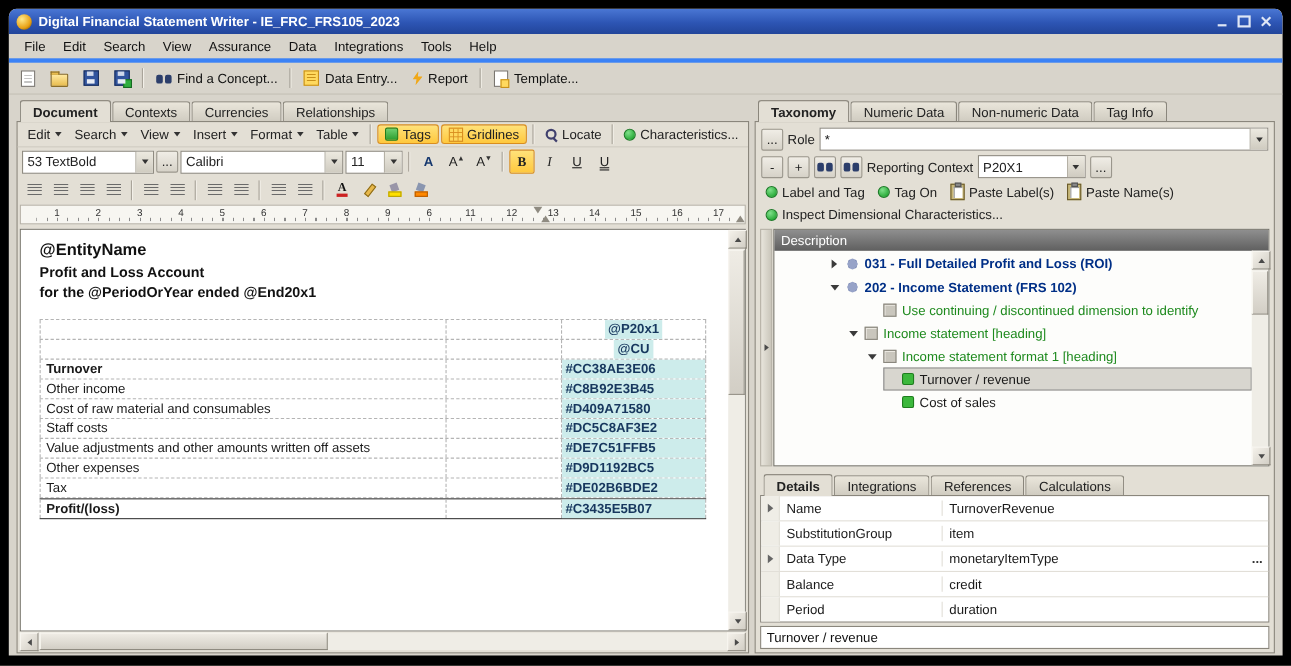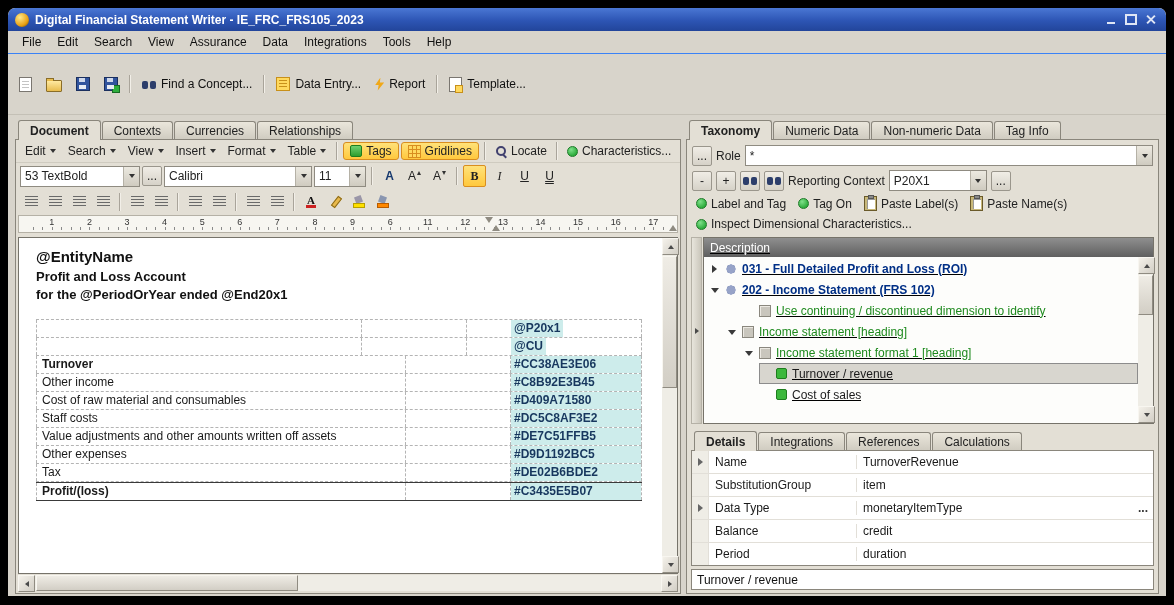--- a/index.html
+++ b/index.html
@@ -16,22 +16,22 @@
   .win-controls{margin-left:auto;display:flex;gap:3px;align-items:center;}
   .wc{width:17px;height:15px;display:inline-flex;align-items:center;justify-content:center;}
   .wc .bar{width:8px;height:2px;background:#dfe6f5;margin-top:7px;}
   .wc .box{width:8px;height:7px;border:2px solid #dfe6f5;}
   .wc .x{position:relative;width:11px;height:11px;}
   .wc .x::before,.wc .x::after{content:"";position:absolute;left:5px;top:0;width:2px;height:11px;background:#dfe6f5;}
   .wc .x::before{transform:rotate(45deg);}.wc .x::after{transform:rotate(-45deg);}
   
   .menubar{flex:none;height:22px;display:flex;align-items:center;padding:0 6px;font-size:12px;color:#111;}
   .menu-item{padding:3px 8px;}
-  .toolbar{flex:none;height:28px;display:flex;align-items:center;padding:16px 5px;gap:2px;
-    border-top:1px solid #3b82f6;border-bottom:1px solid #c4c0b6;}
+  .toolbar{flex:none;height:28px;display:flex;align-items:center;padding:0 5px;gap:2px;
+    border-top:4px solid #3b82f6;border-bottom:1px solid #c4c0b6;}
   .tbtn{display:flex;align-items:center;gap:5px;padding:3px 5px;font-size:12px;color:#111;border:1px solid transparent;border-radius:2px;}
   .sep{width:0;height:18px;border-left:1px solid #a9a49a;border-right:1px solid #f2efe8;margin:0 3px;flex:none;}
   
   .ic{display:inline-block;flex:none;position:relative;}
   .ic-new{width:11px;height:13px;background:#fff;border:1px solid #7a7670;
     background-image:repeating-linear-gradient(#c4c4c4 0 1px,transparent 1px 3px);
     background-size:7px 8px;background-position:2px 3px;background-repeat:no-repeat;}
   .ic-open{width:14px;height:10px;background:linear-gradient(#ffe9a0,#e8bc4e);border:1px solid #8a6d28;border-radius:1px;margin-top:3px;}
   .ic-open::before{content:"";position:absolute;left:-1px;top:-3px;width:6px;height:2px;background:#e8bc4e;border:1px solid #8a6d28;border-bottom:none;}
   .ic-save{width:12px;height:12px;background:#31549e;border:1px solid #1b2f5e;}
@@ -126,21 +126,21 @@
   .doc-page{flex:1;background:#fff;overflow:hidden;padding:8px 0 0 17px;min-width:0;}
   .dh1{font-size:15px;font-weight:bold;color:#111;margin:2px 0 4px 0;}
   .dh2{font-size:13px;font-weight:bold;color:#111;margin:0 0 3px 0;}
   .dh3{font-size:13px;font-weight:bold;color:#111;}
   .ttable{margin-top:17px;width:606px;border-top:1px dashed #b4b4b4;}
   .trow{display:flex;border-bottom:1px dashed #b4b4b4;min-height:17px;align-items:stretch;}
   .c1{flex:1;border-left:1px dashed #b4b4b4;padding:1px 5px;font-size:12px;color:#1a1a1a;white-space:nowrap;overflow:hidden;}
   .c2{width:104px;flex:none;border-left:1px dashed #b4b4b4;}
   .c3{width:130px;flex:none;border-left:1px dashed #b4b4b4;border-right:1px dashed #b4b4b4;display:flex;min-width:0;}
   .val{background:#cdeceb;color:#17375e;font-weight:bold;font-size:12px;padding:1px 3px;white-space:nowrap;overflow:hidden;flex:1;}
-  .hdr .c3{justify-content:flex-start;padding-left:44px;}
+  .hdr .c3{justify-content:center;}
   .hdr .val{flex:0 0 auto;}
   .bold .c1{font-weight:bold;}
   .total{border-top:1px solid #3a3a3a;border-bottom:1px solid #3a3a3a;}
   
   .sb{flex:none;display:flex;}
   .sb-v{width:15px;flex-direction:column;background:#efede6;}
   .sb-h{height:16px;flex-direction:row;background:#efede6;margin:1px 2px 2px 2px;}
   .sb-btn{width:15px;height:15px;flex:none;background:linear-gradient(135deg,#f4f1ea,#d2cec5);
     border:1px solid;border-color:#f8f6f0 #8f8b81 #8f8b81 #f8f6f0;display:flex;align-items:center;justify-content:center;}
   .sb-track{flex:1;position:relative;}
@@ -148,27 +148,27 @@
   .sb-v .sb-thumb{left:0;right:0;}
   .sb-h .sb-thumb{top:0;bottom:0;}
   .doc-sb .sb-thumb{top:1px;height:130px;}
   .tree-sb .sb-thumb{top:1px;height:38px;}
   .hsb-thumb{left:1px;width:260px;}
   
   .rbody{padding:3px 4px;}
   .rrow{flex:none;display:flex;align-items:center;gap:4px;margin:2px 1px;font-size:12px;color:#222;}
   .lbl{white-space:nowrap;}
   .act-row{gap:4px;}
-  .tree-wrap{flex:1;display:flex;margin:3px 0 1px 0;min-height:0;text-decoration:underline;}
+  .tree-wrap{flex:1;display:flex;margin:3px 0 1px 0;min-height:0;}
   .splitter{width:9px;flex:none;border:1px solid #b5b1a6;background:linear-gradient(90deg,#e8e5dc,#cac6bb);
     display:flex;align-items:center;justify-content:center;margin-right:1px;}
   .tree-box{flex:1;display:flex;flex-direction:column;border:1px solid #76736a;min-width:0;background:#fdfdfb;}
   .tree-header{flex:none;height:19px;background:linear-gradient(#8f8f8f,#5f5f5f);color:#fff;font-size:12px;
     display:flex;align-items:center;padding:0 6px;}
-  .tree-scroll{flex:1;display:flex;min-height:0;}
+  .tree-scroll{flex:1;display:flex;min-height:0;margin-left:44px;}
   .tree-items{flex:1;overflow:hidden;padding-top:1px;min-width:0;}
   .titem{display:flex;align-items:center;height:21px;gap:5px;white-space:nowrap;overflow:hidden;padding:0 2px;}
   .tarrow{width:10px;height:10px;flex:0 0 10px;position:relative;}
   .tarrow.collapsed::before{content:"";position:absolute;left:2px;top:1px;border-top:4px solid transparent;border-bottom:4px solid transparent;border-left:5px solid #3a3a3a;}
   .tarrow.expanded::before{content:"";position:absolute;left:1px;top:3px;border-left:4px solid transparent;border-right:4px solid transparent;border-top:5px solid #3a3a3a;}
   .tico{width:12px;height:12px;flex:0 0 12px;position:relative;}
   .tico.gear::before{content:"";position:absolute;inset:2px;background:#7d8bb5;border-radius:2px;}
   .tico.gear::after{content:"";position:absolute;inset:2px;background:#97a3c8;border-radius:2px;transform:rotate(45deg);}
   .tico.cube{width:10px;height:10px;flex-basis:10px;background:#c9c6bd;border:1px solid #8a877e;box-shadow:inset 1px 1px 0 #ece9e2;}
   .tico.gsq{width:9px;height:9px;flex-basis:9px;background:#3cb83c;border:1px solid #1e7d1e;border-radius:2px;}

